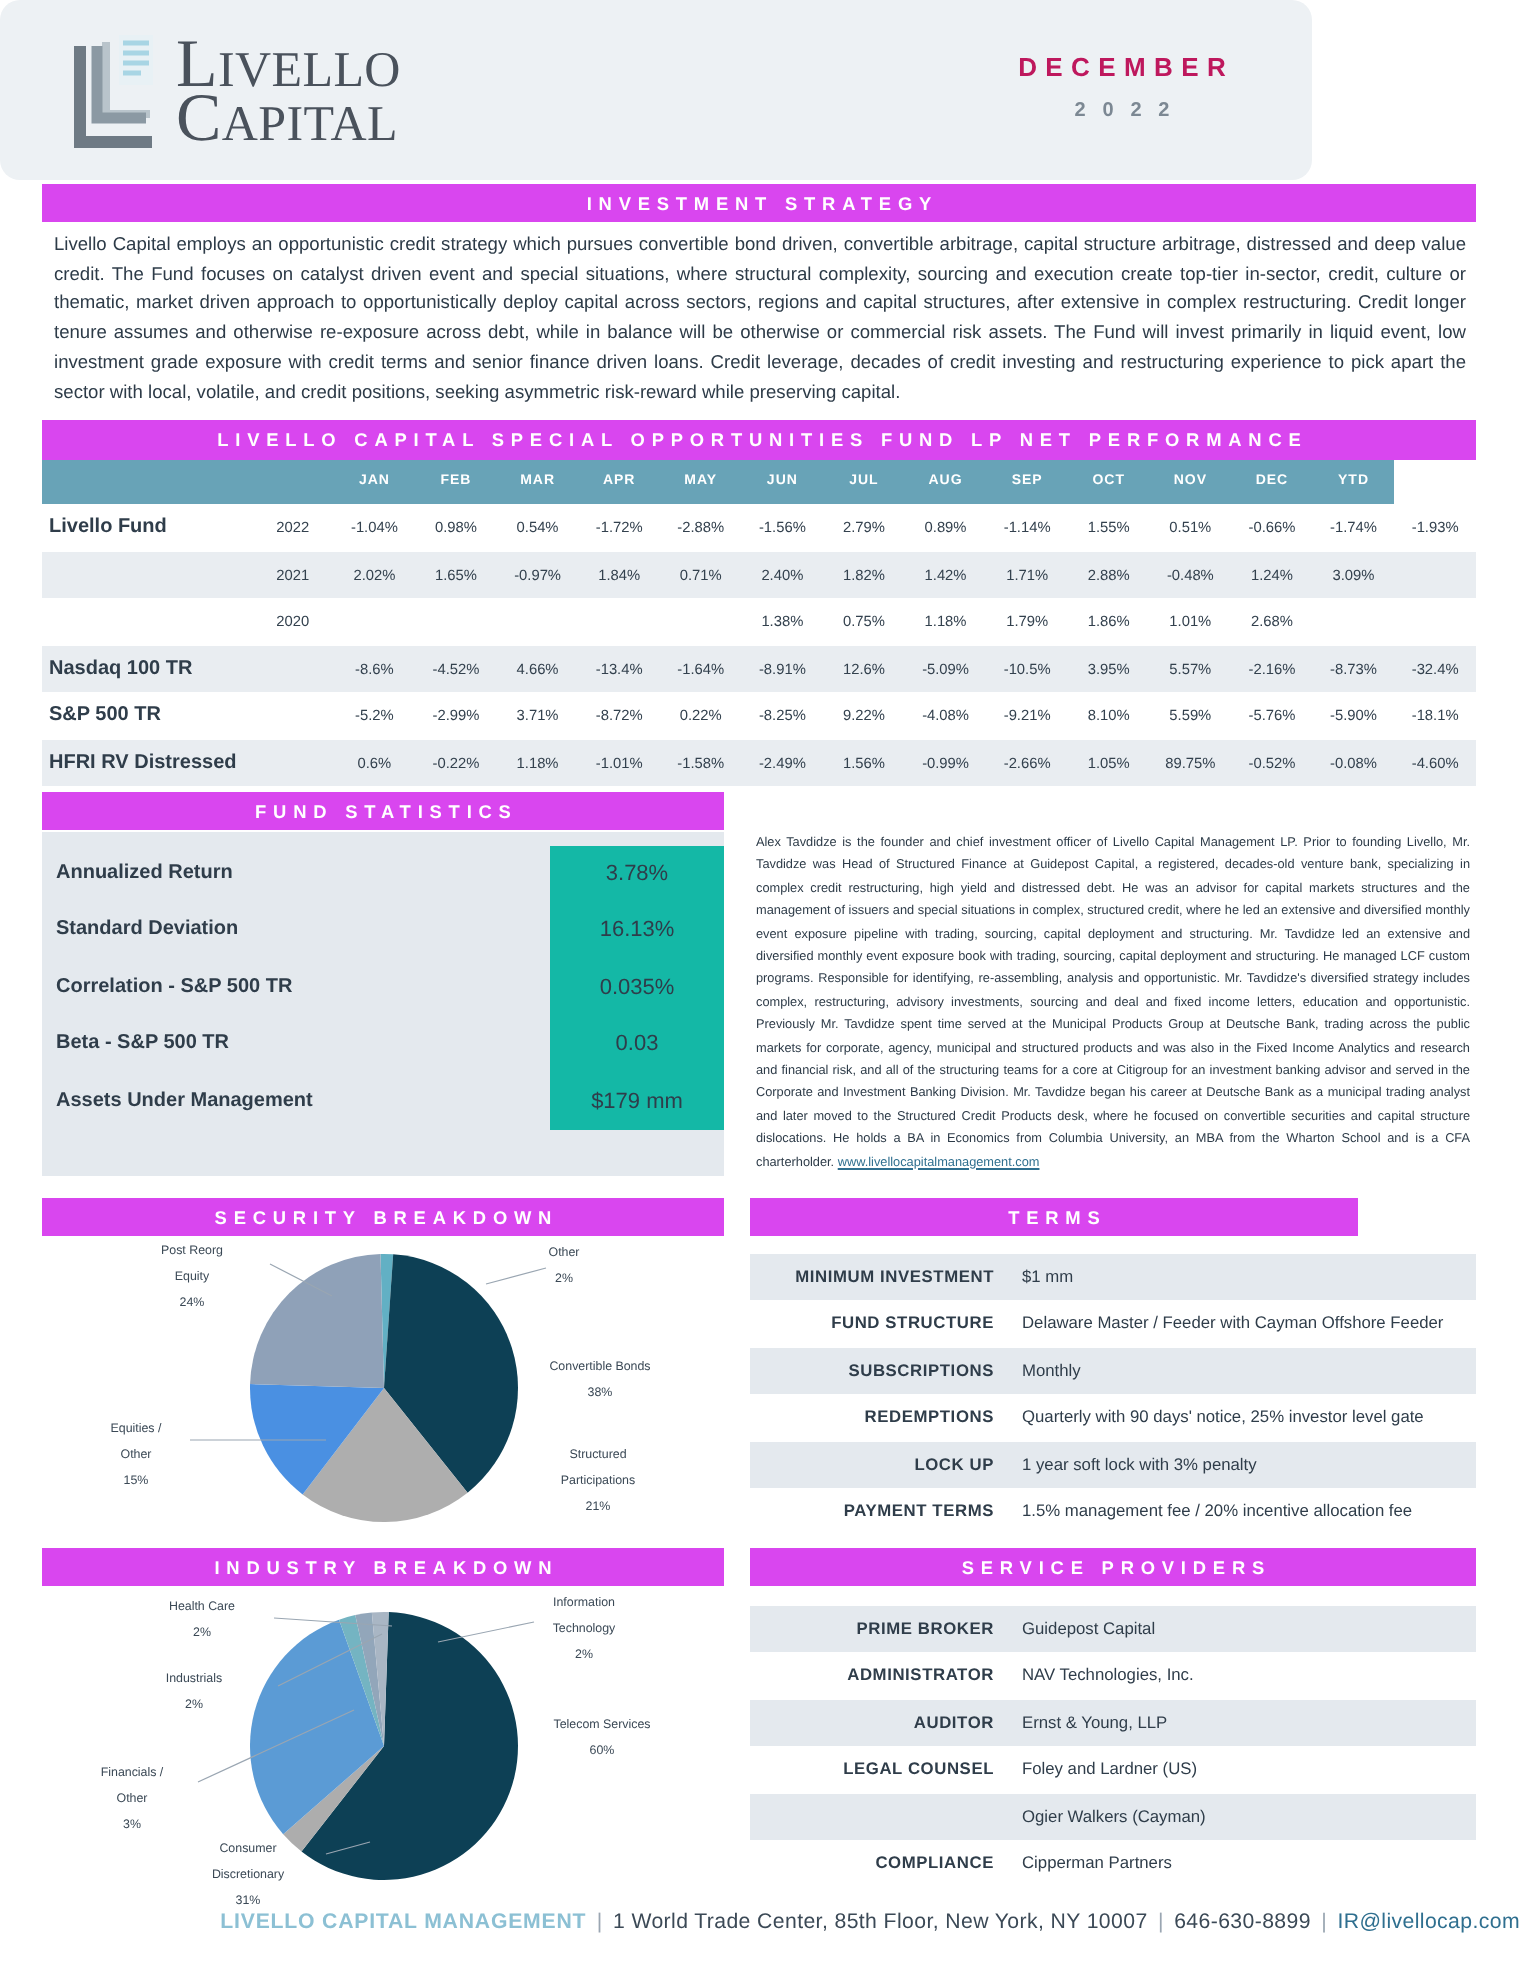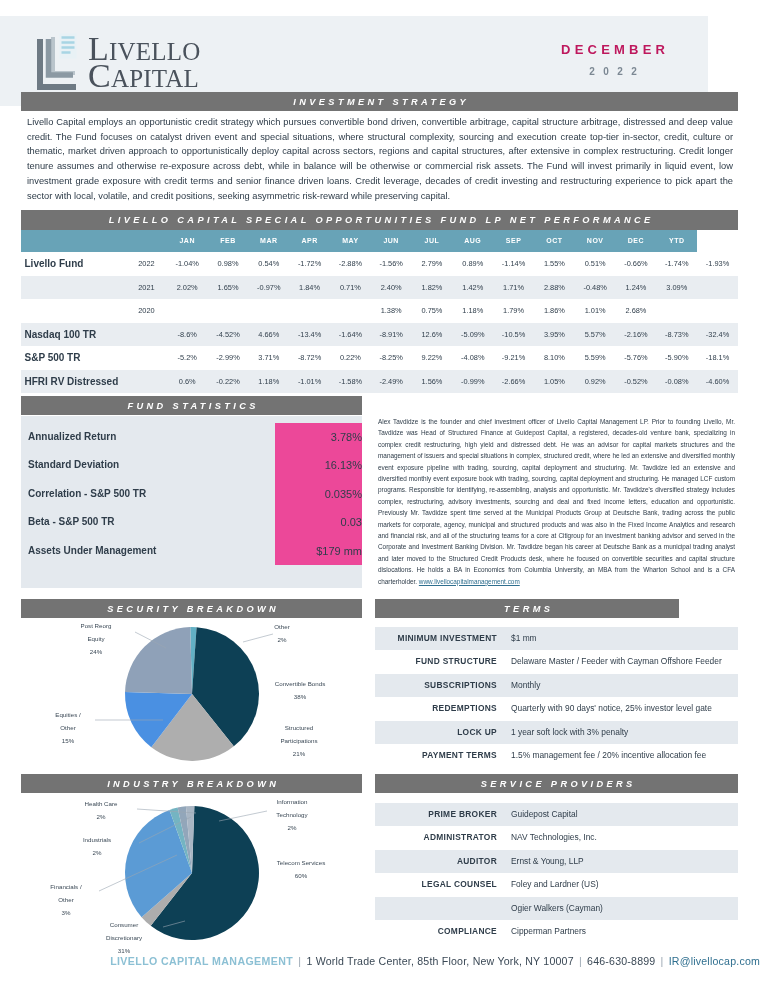--- a/index.html
+++ b/index.html
@@ -2,53 +2,53 @@
 <html><head>
 <meta charset="utf-8">
 <title>Livello Capital Factsheet</title>
 <style>
   html,body{margin:0;padding:0;}
   body{width:760px;height:984px;background:#fff;font-family:"Liberation Sans",sans-serif;overflow:hidden;
        -webkit-font-smoothing:antialiased;}
   .page{position:relative;width:760px;height:984px;background:#fff;}
 
   
-  .hdr{position:absolute;left:0;top:16px;width:708px;height:90px;background:#edf1f4;}
+  .hdr{position:absolute;left:0;top:0;width:656px;height:90px;background:#edf1f4;border-radius:10px;}
   .logo{position:absolute;left:35px;top:17px;display:flex;align-items:center;gap:9px;}
   .logo svg{display:block;}
   .logo-words{display:flex;flex-direction:column;line-height:0.80;}
   .logo-words span{font-family:"Liberation Serif",serif;font-weight:400;letter-spacing:.2px;
        font-size:25px;color:#4a525c;white-space:nowrap;}
   .logo-words span .cap{font-size:34px;}
   .date{position:absolute;right:0px;top:26px;text-align:center;width:190px;}
   .date .m{font-size:13px;font-weight:700;letter-spacing:4.2px;text-indent:4.2px;color:#be185d;}
   .date .y{font-size:10px;font-weight:700;letter-spacing:8.4px;text-indent:8.4px;color:#7c8893;margin-top:9px;}
 
   
-  .bar{position:absolute;background:#737373;color:#fff;font-size:9.2px;font-weight:700;
-       letter-spacing:3.4px;text-indent:3.4px;display:flex;align-items:center;justify-content:center;height:19px;font-style:italic;}
+  .bar{position:absolute;background:#d946ef;color:#fff;font-size:9.2px;font-weight:700;
+       letter-spacing:3.4px;text-indent:3.4px;display:flex;align-items:center;justify-content:center;height:19px;}
 
   
   .strat{position:absolute;left:27px;top:115px;width:706px;font-size:9.3px;line-height:14.7px;
        color:#2d3b48;text-align:justify;}
 
   
   .perf{position:absolute;left:21px;top:230px;width:717px;border-collapse:collapse;table-layout:fixed;}
   .perf th,.perf td{font-size:7.4px;padding:0;height:23.5px;line-height:23.5px;text-align:center;color:#33414e;}
   .perf thead th{background:#68a3b7;color:#fff;font-weight:700;font-size:7px;letter-spacing:.5px;height:22px;line-height:22px;padding:0;}
   .perf .lbl{text-align:left;padding-left:3.5px;font-weight:700;color:#2f3d4a;font-size:10px;}
   .perf tbody tr:nth-child(odd){background:#fff;}
   .perf tbody tr:nth-child(even){background:#e9edf1;}
 
   
   .stats{position:absolute;left:21px;top:423px;width:341px;border-collapse:collapse;table-layout:fixed;background:transparent;}
   .stats tr{background:transparent !important;}
   .stats td{height:28.4px;line-height:28.4px;padding:0;font-size:10px;color:#2f3d4a;}
   .stats td.k{padding-left:7px;font-weight:600;}
-  .stats td.v{text-align:right;width:87px;background:#ec4899;font-weight:400;font-size:11px;margin-left:36px;}
+  .stats td.v{text-align:center;width:87px;background:#14b8a6;font-weight:400;font-size:11px;margin-left:36px;}
   .stats tr{background:#e4e9ee;}
 
   
   .bio{position:absolute;left:378px;top:416px;width:357px;font-size:6.4px;line-height:11.4px;
        color:#2d3b48;text-align:justify;}
   .bio .lnk{color:#2f6f8f;text-decoration:underline;}
 
   
   .kv{position:absolute;border-collapse:collapse;table-layout:fixed;}
   .kv td{height:23.4px;line-height:23.4px;padding:0;font-size:8.4px;color:#2f3d4a;vertical-align:middle;}
@@ -218,21 +218,21 @@
           <td>0.6%</td>
           <td>-0.22%</td>
           <td>1.18%</td>
           <td>-1.01%</td>
           <td>-1.58%</td>
           <td>-2.49%</td>
           <td>1.56%</td>
           <td>-0.99%</td>
           <td>-2.66%</td>
           <td>1.05%</td>
-          <td>0.92%</td>
+          <td>89.75%</td>
           <td>-0.52%</td>
           <td>-0.08%</td>
           <td>-4.60%</td>
         </tr>
       </tbody>
   </table>
 
   <div class="bar" style="left:21px;top:396px;width:341px;">FUND STATISTICS</div>
   <div style="position:absolute;left:21px;top:416px;width:341px;height:172px;background:#e4e9ee;"></div>
   <table class="stats">

